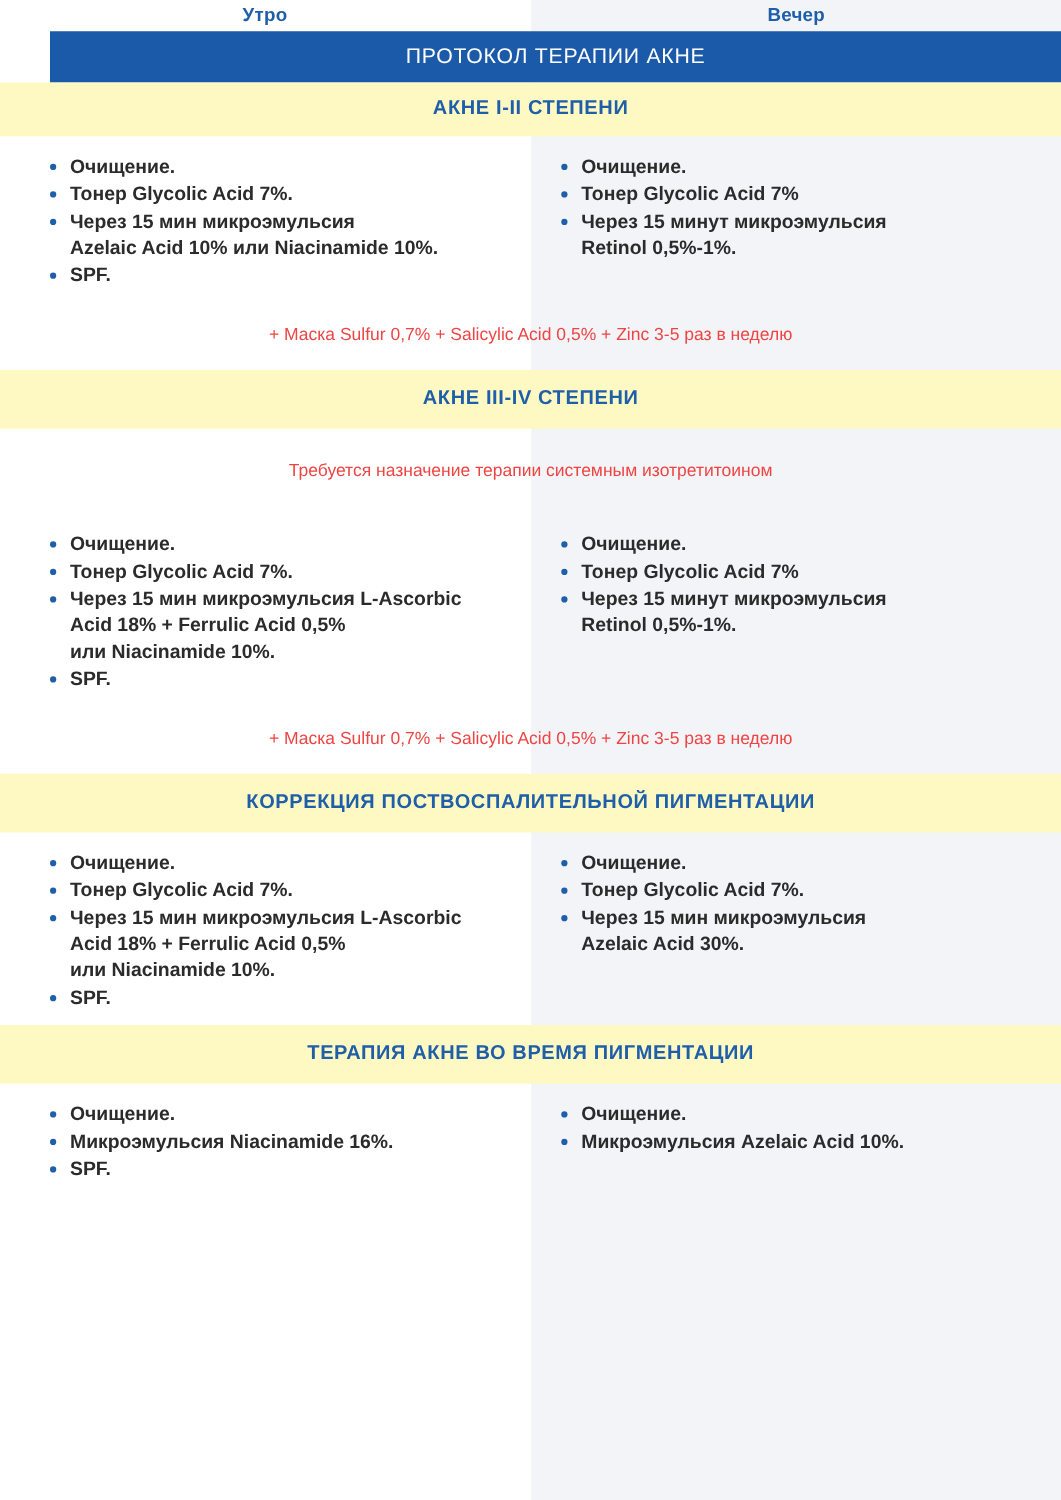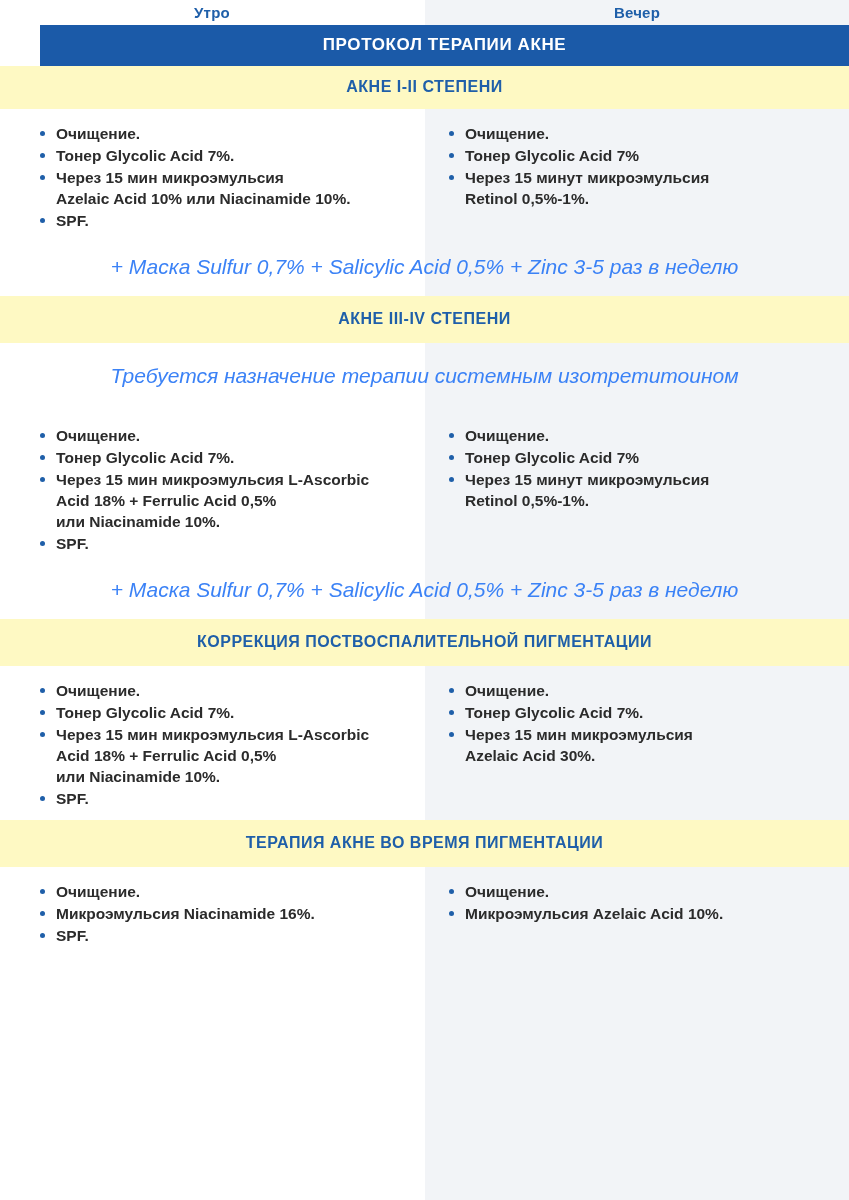--- a/index.html
+++ b/index.html
@@ -49,21 +49,21 @@
     letter-spacing: 0.2px;
   }
   .colhead .cell.right { margin-left: 1px; }
 
   
   .title-bar {
     background: #1b5aa8;
     color: #ffffff;
     text-align: center;
     font-size: 17px;
-    font-weight: bold;
+    font-weight: normal;
     letter-spacing: 0.6px;
     padding: 10px 0 11px 0;
     margin-left: 40px;
   }
 
   
   .section-head {
     background: #fef9c3;
     color: #1f5fa9;
     text-align: center;
@@ -110,25 +110,24 @@
     top: 8px;
     width: 5px;
     height: 5px;
     border-radius: 50%;
     background: #1f5fa9;
   }
   ul.items li .line2 { display: block; }
 
   .note {
     text-align: center;
-    font-size: 21px;
+    font-size: 14px;
     line-height: 22px;
-    color: #3b82f6;
+    color: #ef4444;
     padding: 14px 20px 18px 20px;
-    font-style: italic;
   }
   .note.single {
     padding: 22px 20px 24px 20px;
   }
 </style>
 </head>
 <body>
 
 <div class="sheet">
   <div class="col-bg left"></div>

